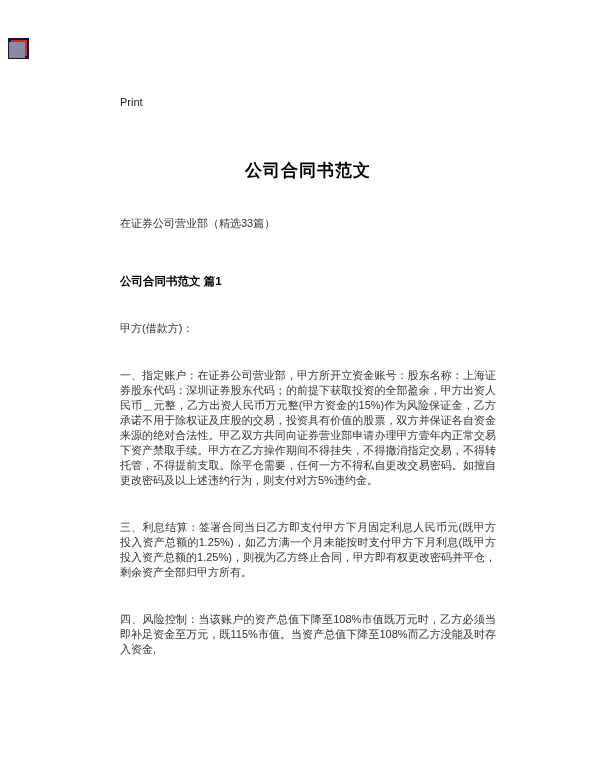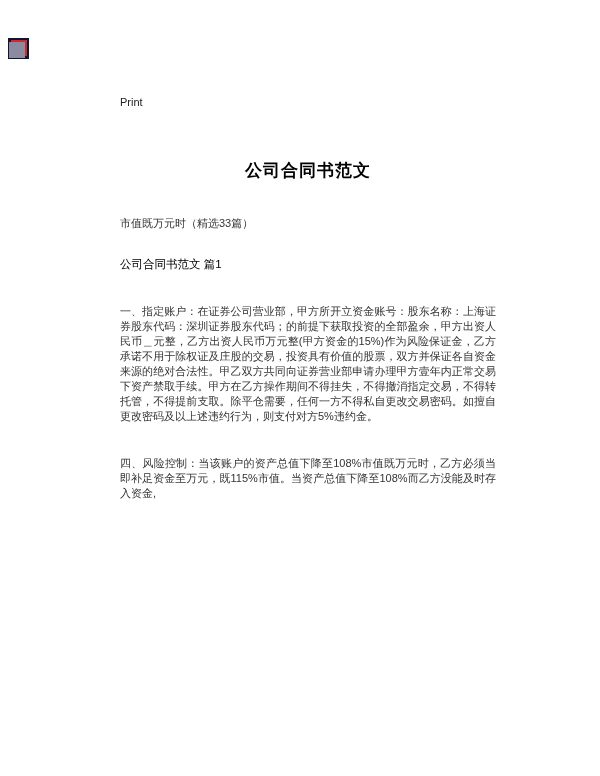--- a/index.html
+++ b/index.html
@@ -56,24 +56,24 @@
     color: #000000;
     letter-spacing: 1px;
   }
   .subtitle {
     margin-top: 18px;
     font-size: 11px;
     line-height: 15px;
     color: #333333;
   }
   .section-heading {
-    margin-top: 10px;
+    margin-top: 27px;
     font-size: 11.5px;
     line-height: 15px;
-    font-weight: 400;
+    font-weight: 700;
     color: #000000;
   }
   .para {
     margin-top: 16px;
     font-size: 11px;
     line-height: 15px;
     text-align: justify;
     word-break: break-all;
     color: #333333;
   }
@@ -86,27 +86,29 @@
   <div class="corner-icon">
     <span class="corner-icon-accent"></span>
     <span class="corner-icon-dot"></span>
   </div>
 
   <div class="content">
     <div class="print-label">Print</div>
 
     <h1 class="title">公司合同书范文</h1>
 
-    <p class="subtitle">市值既万元时（精选33篇）</p>
+    <p class="subtitle">在证券公司营业部（精选33篇）</p>
 
     <h2 class="section-heading">公司合同书范文 篇1</h2>
 
+    <p class="para">甲方(借款方)：</p>
 
 
 
     <p class="para">一、指定账户：在证券公司营业部，甲方所开立资金账号：股东名称：上海证券股东代码：深圳证券股东代码；的前提下获取投资的全部盈余，甲方出资人民币＿元整，乙方出资人民币万元整(甲方资金的15%)作为风险保证金，乙方承诺不用于除权证及庄股的交易，投资具有价值的股票，双方并保证各自资金来源的绝对合法性。甲乙双方共同向证券营业部申请办理甲方壹年内正常交易下资产禁取手续。甲方在乙方操作期间不得挂失，不得撤消指定交易，不得转托管，不得提前支取。除平仓需要，任何一方不得私自更改交易密码。如擅自更改密码及以上述违约行为，则支付对方5%违约金。</p>
 
 
+    <p class="para">三、利息结算：签署合同当日乙方即支付甲方下月固定利息人民币元(既甲方投入资产总额的1.25%)，如乙方满一个月未能按时支付甲方下月利息(既甲方投入资产总额的1.25%)，则视为乙方终止合同，甲方即有权更改密码并平仓，剩余资产全部归甲方所有。</p>
 
     <p class="para">四、风险控制：当该账户的资产总值下降至108%市值既万元时，乙方必须当即补足资金至万元，既115%市值。当资产总值下降至108%而乙方没能及时存入资金,</p>
   </div>
 
 </div>
 
 </body></html>

